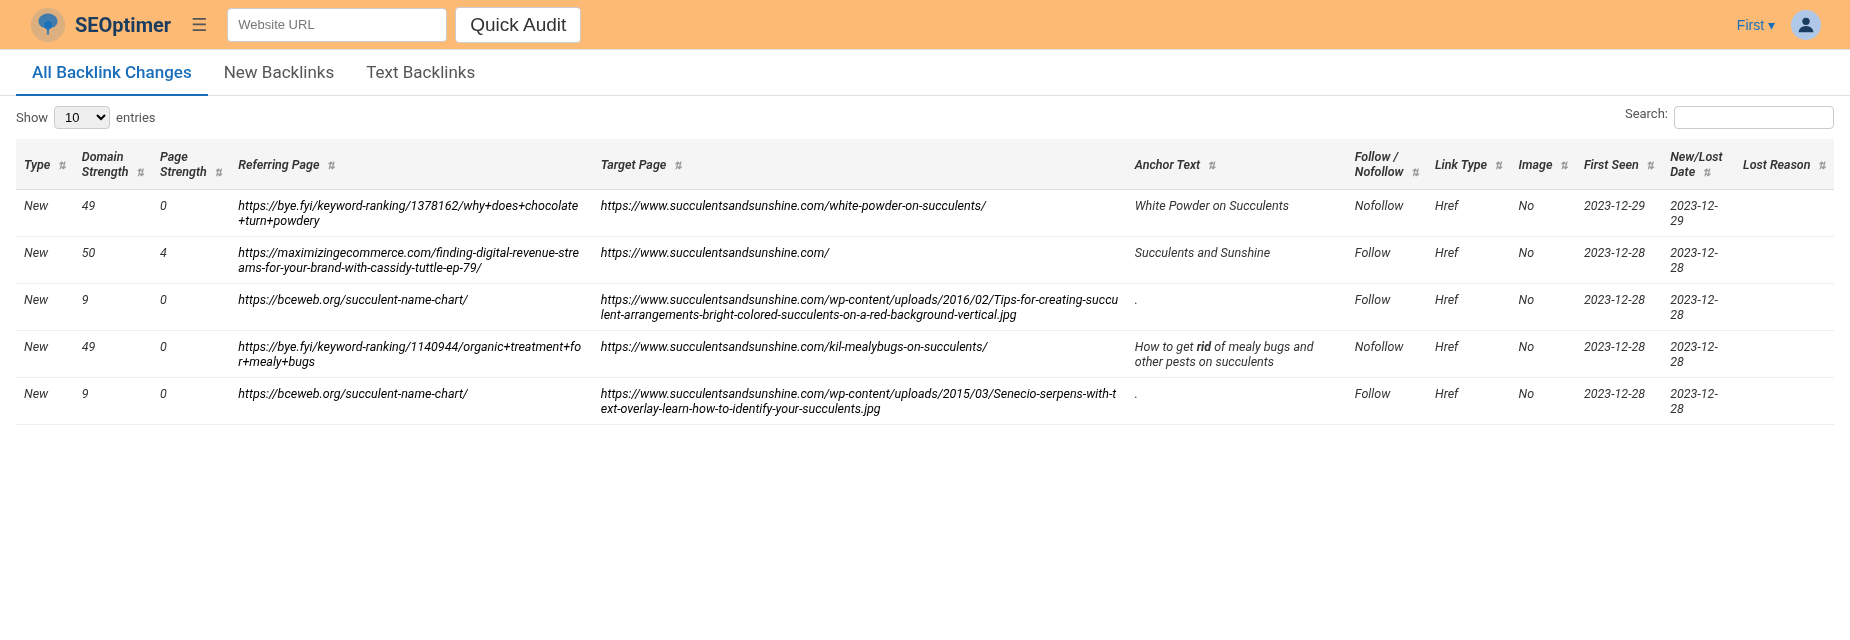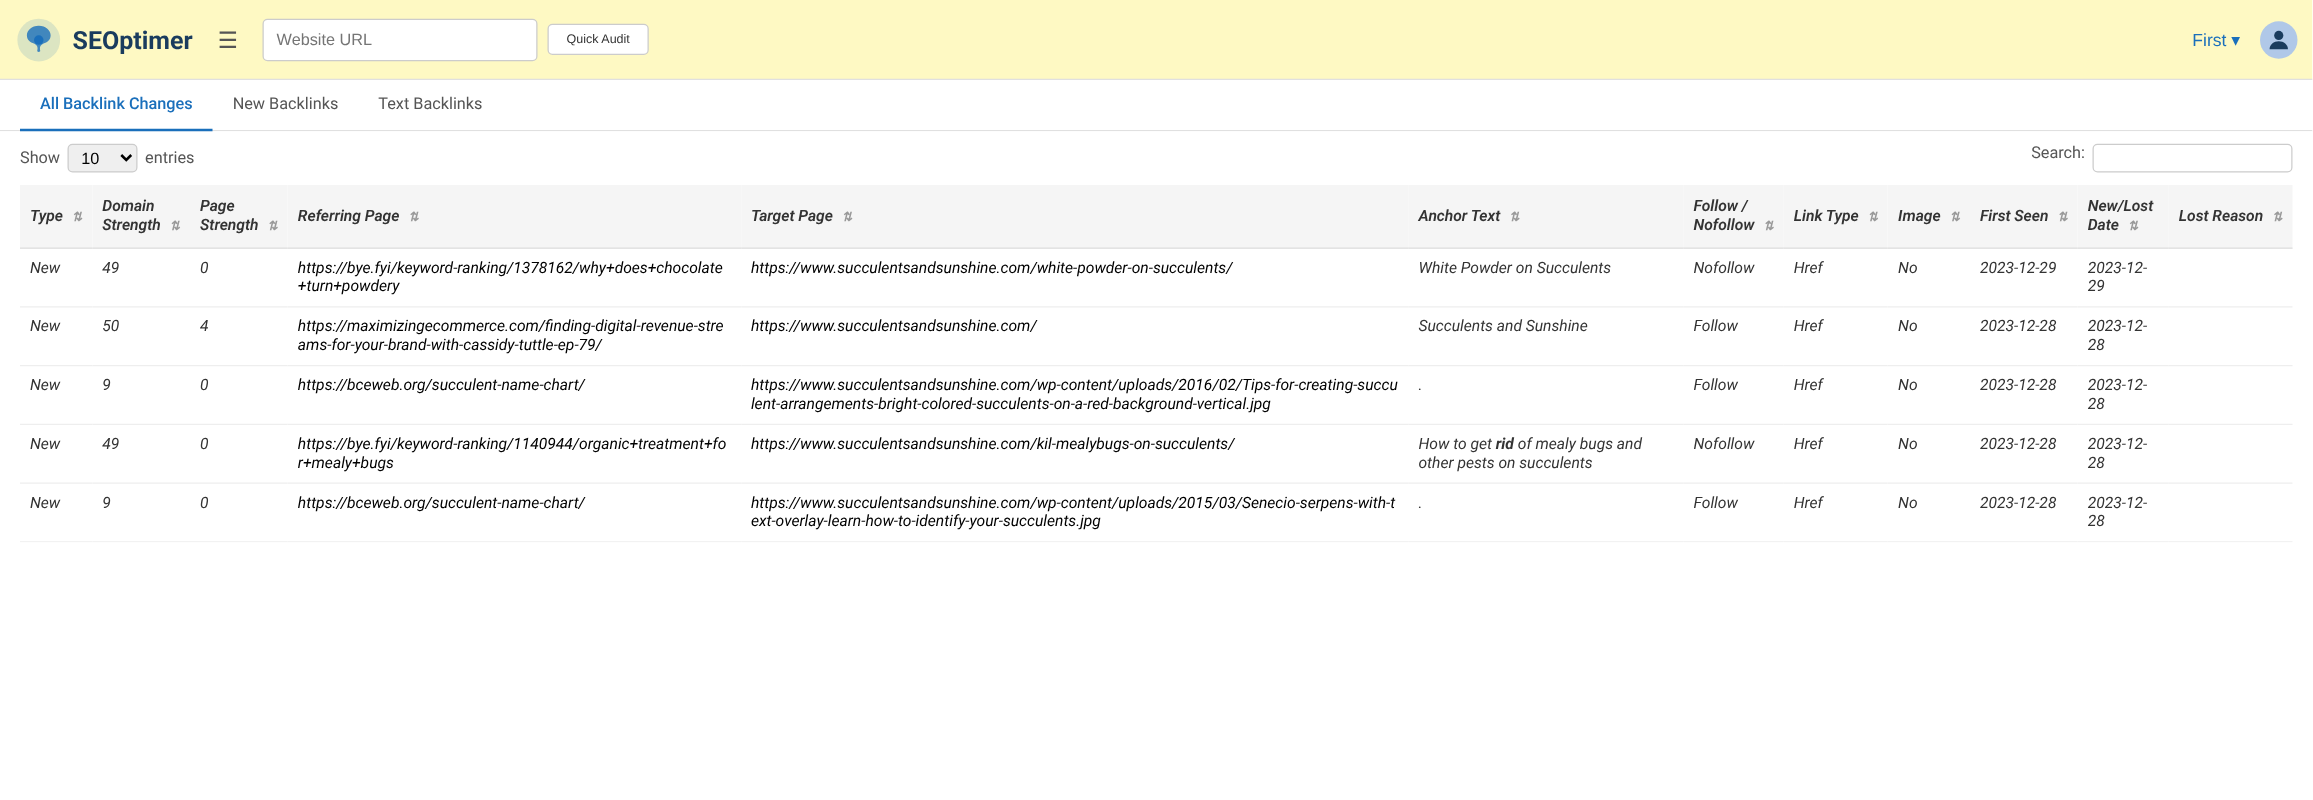--- a/index.html
+++ b/index.html
@@ -2,24 +2,24 @@
 <html><head>
   <meta charset="utf-8">
   <style>
     * { box-sizing: border-box; margin: 0; padding: 0; }
     body { font-family: -apple-system, BlinkMacSystemFont, 'Segoe UI', Roboto, sans-serif; font-size: 13px; color: #333; background: #fff; }
 
     
     .header {
       display: flex;
       align-items: center;
-      padding: 0 12px;
-      height: 64px;
+      padding: 0 29px;
+      height: 50px;
       border-bottom: 1px solid #e0e0e0;
-      background: #fef9c3;
+      background: #fdba74;
     }
     .logo-area {
       display: flex;
       align-items: center;
       gap: 8px;
       margin-right: 12px;
     }
     .logo-icon {
       width: 38px;
       height: 38px;
@@ -47,21 +47,21 @@
       font-size: 13px;
       color: #555;
       background: #fff;
       margin-right: 8px;
     }
     .quick-audit-btn {
       background: #fff;
       border: 1px solid #ccc;
       border-radius: 4px;
       padding: 6px 14px;
-      font-size: 10px;
+      font-size: 19px;
       cursor: pointer;
       color: #333;
     }
     .header-right {
       margin-left: auto;
       display: flex;
       align-items: center;
       gap: 16px;
     }
     .help-btn {
@@ -86,21 +86,21 @@
 
     
     .tabs {
       display: flex;
       border-bottom: 1px solid #e0e0e0;
       padding: 0 16px;
       background: #fff;
     }
     .tab {
       padding: 12px 16px;
-      font-size: 13px;
+      font-size: 17px;
       cursor: pointer;
       color: #555;
       border-bottom: 2px solid transparent;
       margin-bottom: -1px;
     }
     .tab.active {
       color: #1a6fbb;
       border-bottom: 2px solid #1a6fbb;
       font-weight: 500;
     }

